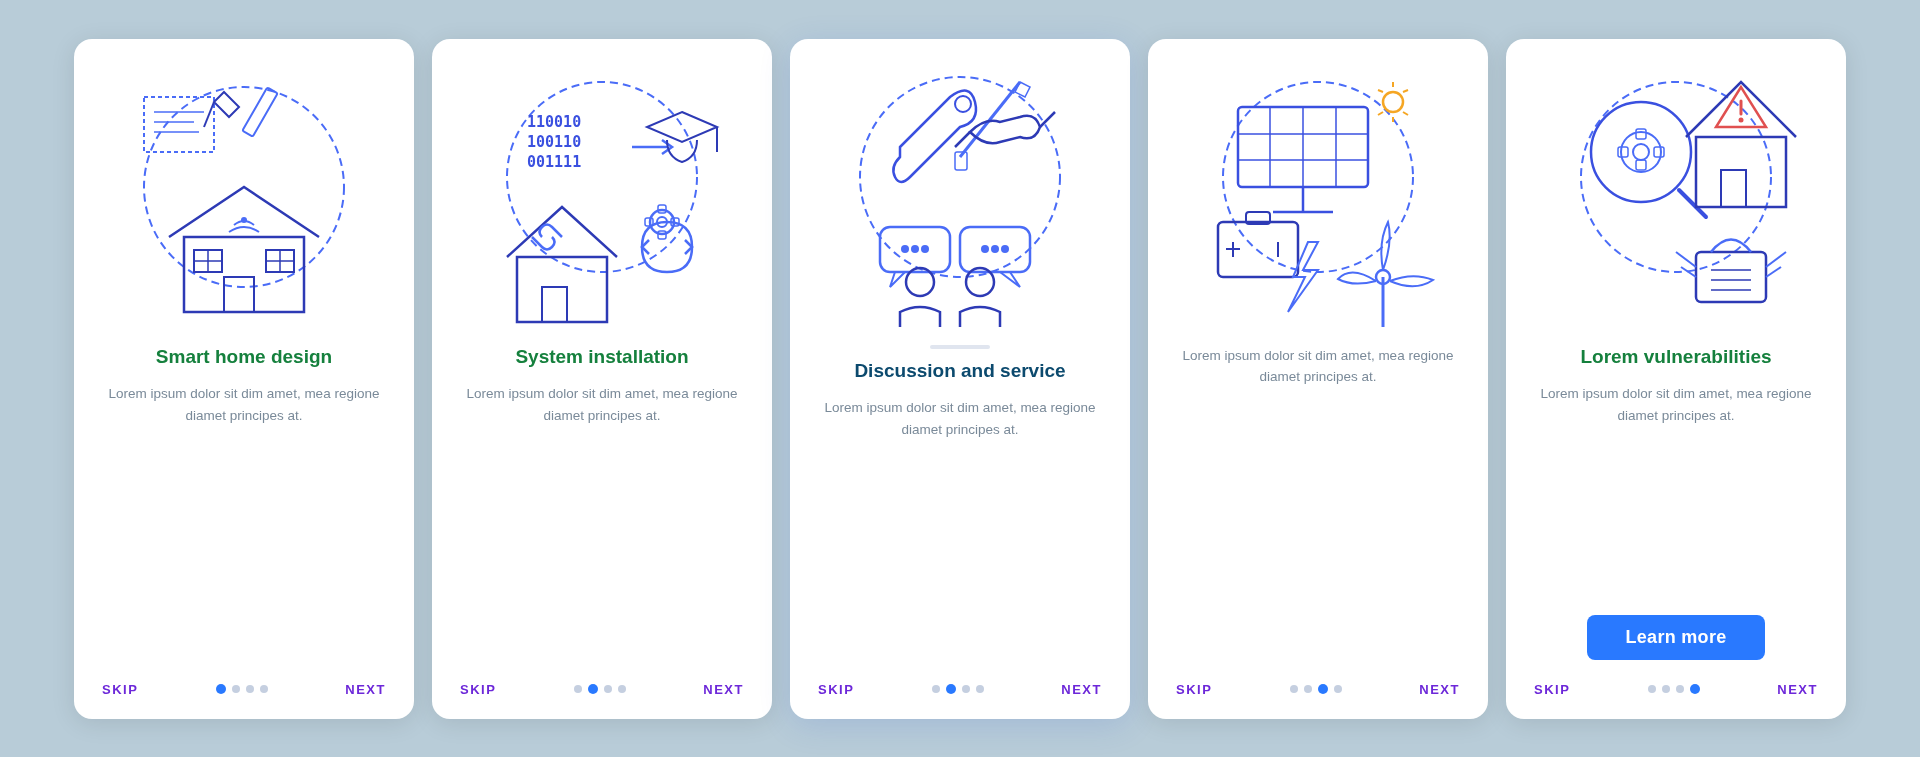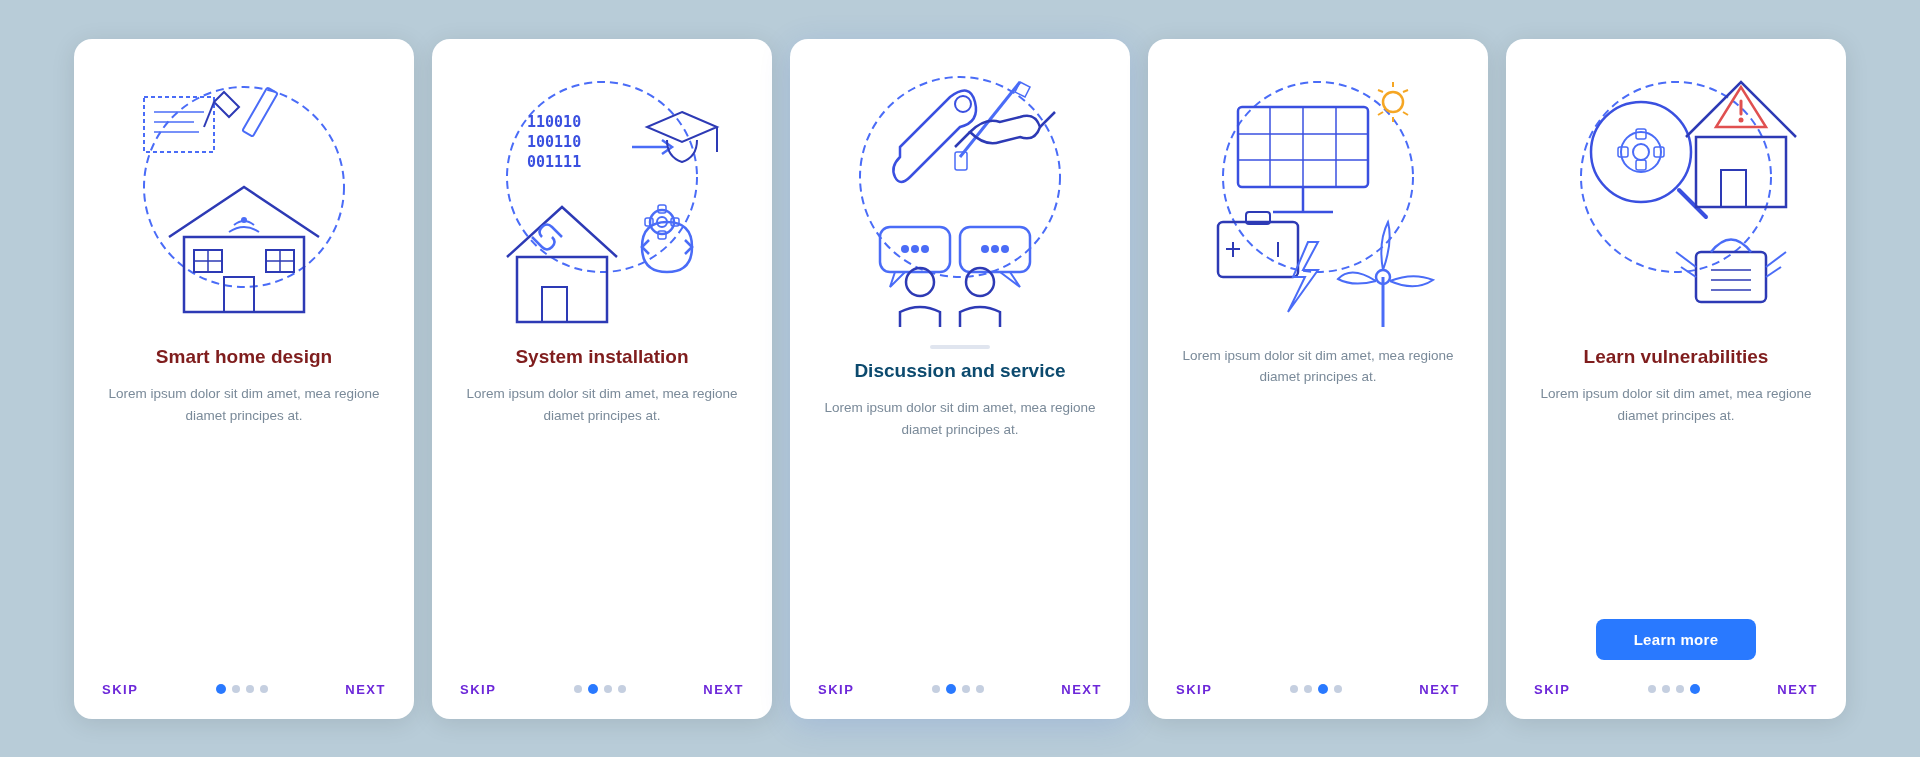--- a/index.html
+++ b/index.html
@@ -46,21 +46,21 @@
     }
 
     .card-icon-area svg {
       width: 100%;
       height: 100%;
     }
 
     .card-title {
       font-size: 19px;
       font-weight: 700;
-      color: #7f1d1d;
+      color: #15803d;
       text-align: center;
       margin-bottom: 14px;
       line-height: 1.3;
     }
 
     .card-title.active {
       color: #0c4a6e;
     }
 
     .card-desc {
@@ -71,21 +71,21 @@
       margin-bottom: 18px;
       flex: 1;
     }
 
     .learn-more-btn {
       background: #2979ff;
       color: #fff;
       border: none;
       border-radius: 8px;
       padding: 12px 38px;
-      font-size: 15px;
+      font-size: 18px;
       font-weight: 600;
       cursor: pointer;
       margin-bottom: 14px;
       letter-spacing: 0.3px;
     }
 
     .card-footer {
       display: flex;
       align-items: center;
       justify-content: space-between;
@@ -436,21 +436,21 @@
           <line x1="5" y1="45" x2="-15" y2="30" stroke="#4a6cf7" stroke-width="2"></line>
           <line x1="75" y1="55" x2="90" y2="45" stroke="#4a6cf7" stroke-width="2"></line>
           <line x1="75" y1="45" x2="95" y2="30" stroke="#4a6cf7" stroke-width="2"></line>
 
           <line x1="20" y1="48" x2="60" y2="48" stroke="#2d3ab5" stroke-width="1.5"></line>
           <line x1="20" y1="58" x2="60" y2="58" stroke="#2d3ab5" stroke-width="1.5"></line>
           <line x1="20" y1="68" x2="60" y2="68" stroke="#2d3ab5" stroke-width="1.5"></line>
         </g>
       </svg>
     </div>
-    <div class="card-title">Learn vulnerabilities</div>
+    <div class="card-title">Lorem vulnerabilities</div>
     <div class="card-desc">Lorem ipsum dolor sit dim amet, mea regione diamet principes at.</div>
     <button class="learn-more-btn">Learn more</button>
     <div class="card-footer card5">
       <span class="footer-skip">SKIP</span>
       <div class="dots">
         <div class="dot"></div>
         <div class="dot"></div>
         <div class="dot"></div>
         <div class="dot active"></div>
       </div>

